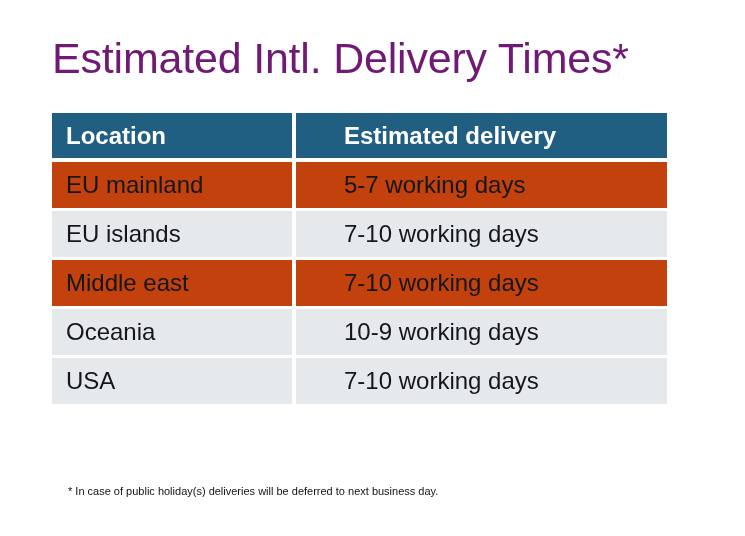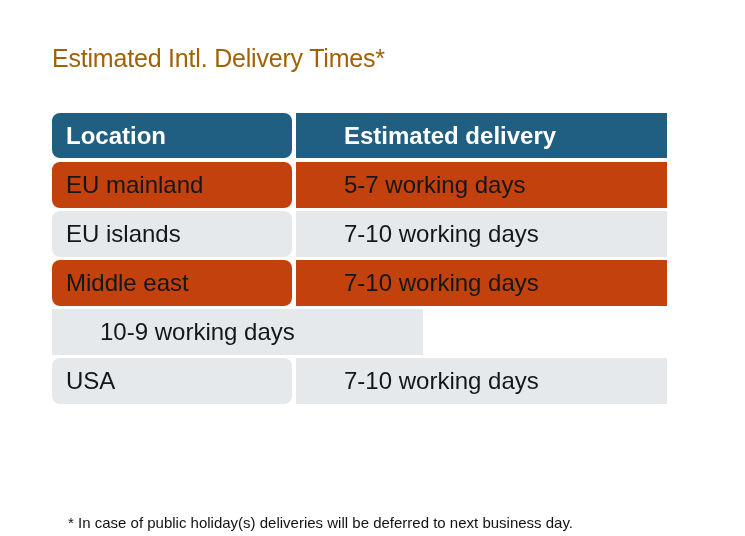--- a/index.html
+++ b/index.html
@@ -18,25 +18,25 @@
     position: absolute;
     left: 0; top: 0;
     width: 745px;
     height: 536px;
     background: #ffffff;
   }
   .title {
     position: absolute;
     left: 52px;
     top: 36px;
-    font-size: 25px;
+    font-size: 43px;
     line-height: 44px;
     font-weight: 400;
     letter-spacing: -0.2px;
-    color: #a16207;
+    color: #701a75;
     white-space: nowrap;
   }
   .table {
     position: absolute;
     left: 52px;
     top: 113px;
     width: 639px;
   }
   .row {
     display: flex;
@@ -55,21 +55,20 @@
     padding-right: 8px;
     font-size: 24px;
     line-height: 28px;
     color: #15171a;
     white-space: nowrap;
     overflow: hidden;
   }
   .cell-loc {
     width: 240px;
     margin-right: 4px;
-    border-radius: 8px;
   }
   .cell-del {
     width: 371px;
     padding-left: 48px;
   }
   .header-row .cell {
     background: #215f82;
     color: #ffffff;
     font-weight: bold;
     font-size: 24px;
@@ -81,25 +80,24 @@
   .row-odd .cell {
     background: #c2410c;
   }
   .row-even .cell {
     background: #e6e9ec;
   }
   .footnote {
     position: absolute;
     left: 68px;
     top: 481px;
-    font-size: 15px;
+    font-size: 11px;
     line-height: 20px;
     color: #121212;
     white-space: nowrap;
-    margin-top: 32px;
   }
 </style>
 </head>
 <body>
 
 <div class="page">
 
   <div class="title">Estimated Intl. Delivery Times*</div>
 
   <div class="table">
@@ -118,20 +116,21 @@
       <div class="cell cell-loc">EU islands</div>
       <div class="cell cell-del">7-10 working days</div>
     </div>
 
     <div class="row row-odd">
       <div class="cell cell-loc">Middle east</div>
       <div class="cell cell-del">7-10 working days</div>
     </div>
 
     <div class="row row-even">
+      <div class="cell cell-loc">Oceania</div>
       <div class="cell cell-del">10-9 working days</div>
     </div>
 
 
     <div class="row row-even">
       <div class="cell cell-loc">USA</div>
       <div class="cell cell-del">7-10 working days</div>
     </div>
 
   </div>

